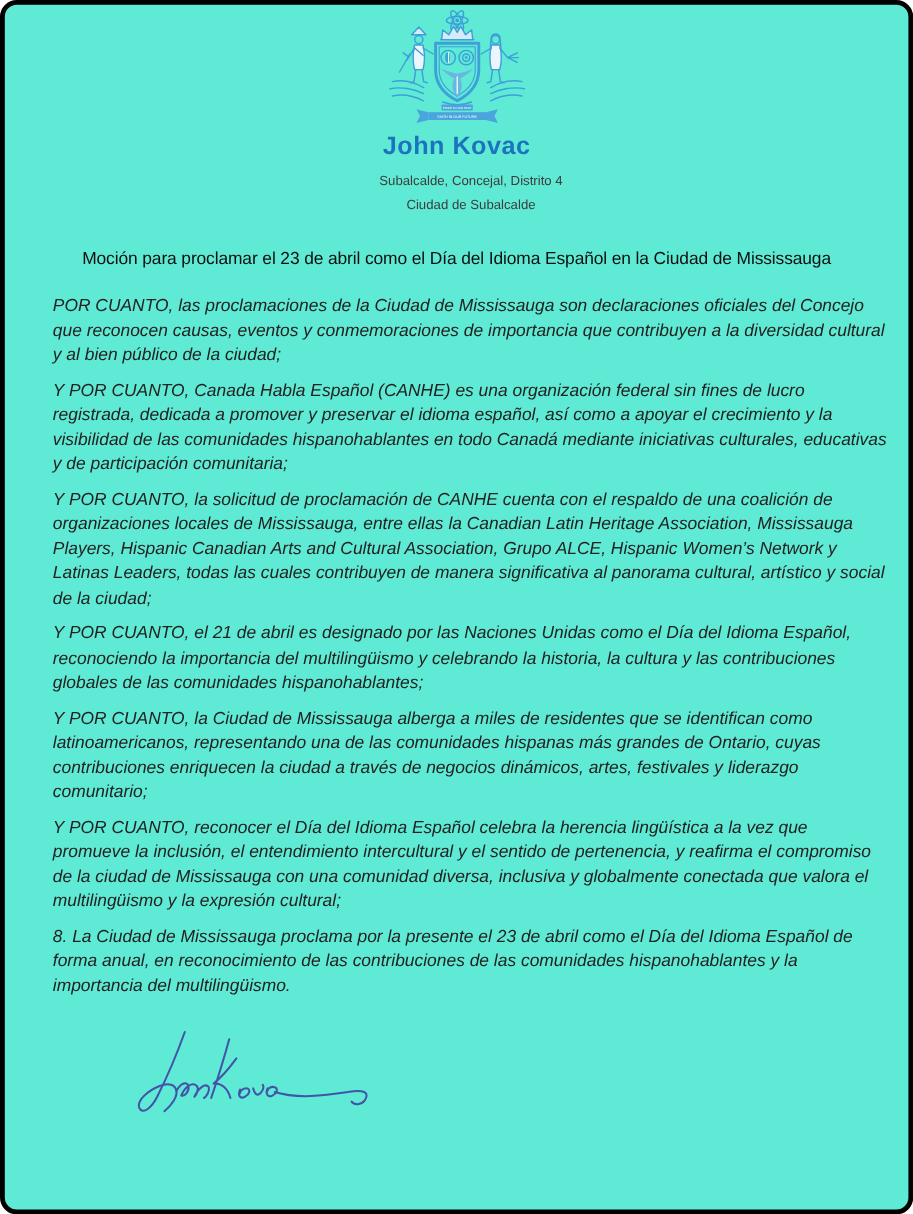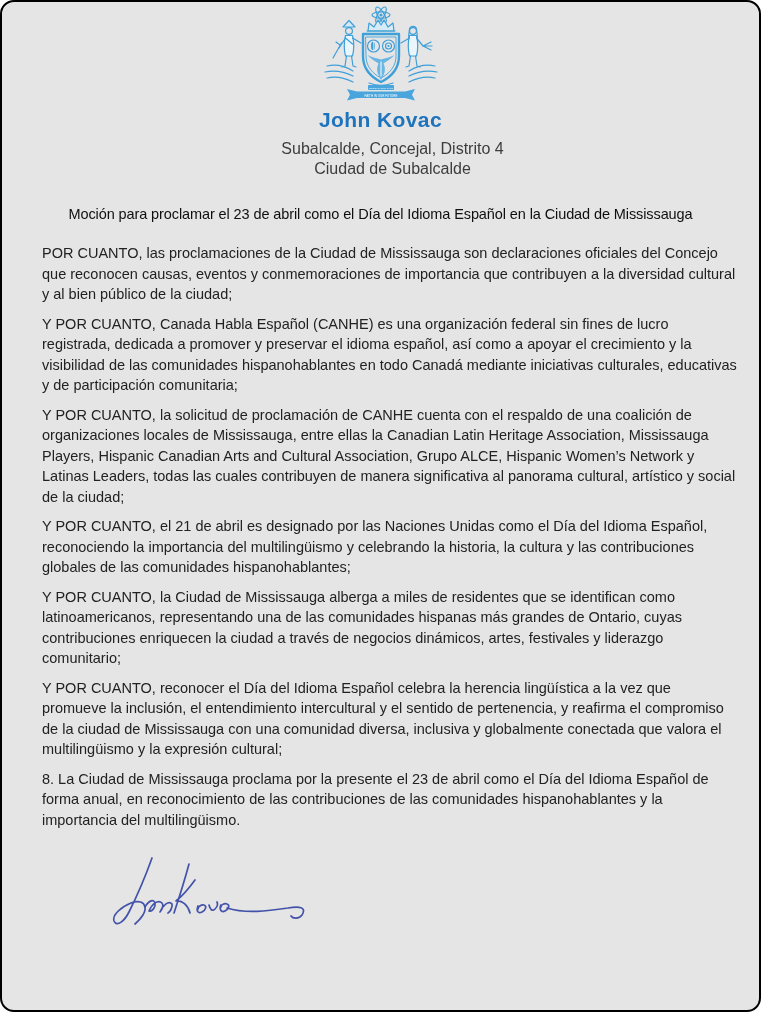--- a/index.html
+++ b/index.html
@@ -1,33 +1,33 @@
 <!DOCTYPE html>
 <html><head>
 <meta charset="utf-8">
 <style>
   html,body{margin:0;padding:0;background:#fff;}
   body{width:761px;height:1012px;position:relative;font-family:"Liberation Sans",sans-serif;}
   .page{
     position:absolute;inset:0;box-sizing:border-box;
-    border:2px solid #000000;border-radius:14px;
-    background:#e5e5e5;overflow:hidden;
+    border:4px solid #000000;border-radius:14px;
+    background:#5eead4;overflow:hidden;
   }
   header{padding-top:4px;text-align:center;}
   .crest{display:block;margin:0 auto;}
   .author-name{
     margin-top:2px;font-size:21px;font-weight:bold;color:#1e73bd;letter-spacing:.4px;
   }
-  .author-sub{font-size:16px;color:#3d3d3d;line-height:20px;margin-left:24px;}
+  .author-sub{font-size:11px;color:#3d3d3d;line-height:20px;margin-left:24px;}
   .author-sub.first{margin-top:7px;}
   .motion-title{
     margin:27px 24px 0 24px;text-align:center;
     font-size:14.5px;font-weight:normal;color:#0f0f0f;letter-spacing:-0.1px;
   }
-  main{margin:21px 26px 0 40px;width:695px;}
+  main{margin:21px 26px 0 40px;width:695px;font-style:italic;}
   main p{
     margin:0 0 9px 0;font-size:14.5px;line-height:20.5px;color:#222;
   }
   .signature-wrap{margin:16px 0 0 86px;}
   .sig{display:block;}
 </style>
 </head>
 <body>
 
 <div class="page">

